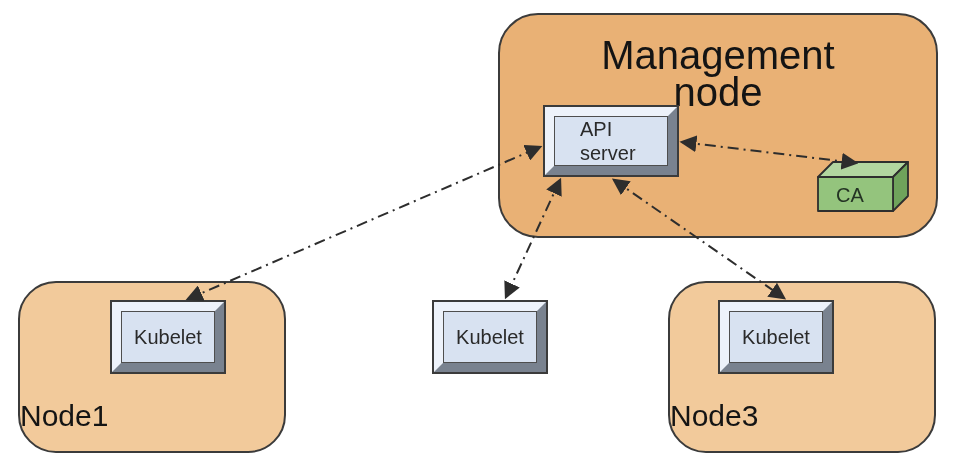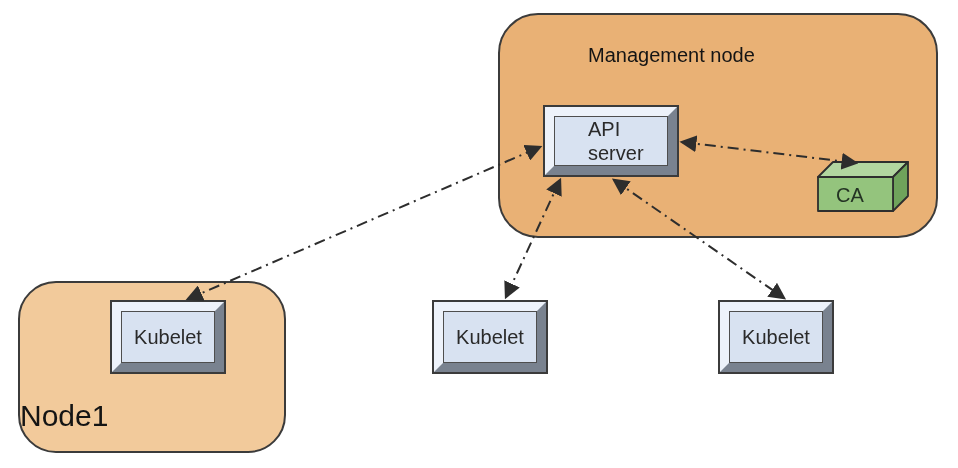--- a/index.html
+++ b/index.html
@@ -22,22 +22,22 @@
     left: 498px; top: 13px;
     width: 440px; height: 225px;
     background: #E9B175;
     border: 2px solid #3b3b3b;
     border-radius: 40px;
   }
   .mgmt-title {
     position: absolute;
     left: 0; right: 0;
     top: 22px;
-    text-align: left;
-    font-size: 20px;
+    text-align: center;
+    font-size: 40px;
     line-height: 37px;
     width: 260px;
     margin: 0 auto;
     color: #141414;
   }
   .worker-node {
     position: absolute;
     top: 281px;
     width: 268px; height: 172px;
     background: #F2CA9B;
@@ -70,21 +70,20 @@
   }
   .bevel-box .comp-label {
     font-size: 20px;
     line-height: 24px;
     color: #2a2a2a;
   }
   .api-box {
     left: 545px; top: 107px;
     width: 132px; height: 68px;
     justify-content: flex-start;
-    padding-left: 8px;
   }
   .api-box .comp-label {
     width: 70px;
     margin-left: 26px;
   }
   .kubelet-box { width: 112px; height: 70px; top: 302px; }
   .kubelet-box.k1 { left: 112px; }
   .kubelet-box.k2 { left: 434px; }
   .kubelet-box.k3 { left: 720px; }
 
@@ -125,20 +124,23 @@
     <div class="node-label">Node1</div>
   </div>
   <div class="bevel-box kubelet-box k1">
     <span class="comp-label">Kubelet</span>
   </div>
 
   <div class="bevel-box kubelet-box k2">
     <span class="comp-label">Kubelet</span>
   </div>
 
+  <div class="worker-node n3">
+    <div class="node-label">Node3</div>
+  </div>
   <div class="bevel-box kubelet-box k3">
     <span class="comp-label">Kubelet</span>
   </div>
 
   <svg class="overlay" viewBox="0 0 958 468" xmlns="http://www.w3.org/2000/svg">
     <defs>
       <marker id="arrow" viewBox="0 0 10 10" refX="8.5" refY="5" markerWidth="8.5" markerHeight="8.5" orient="auto-start-reverse">
         <path d="M0,0 L10,5 L0,10 z" fill="#2d2d2d"></path>
       </marker>
     </defs>

